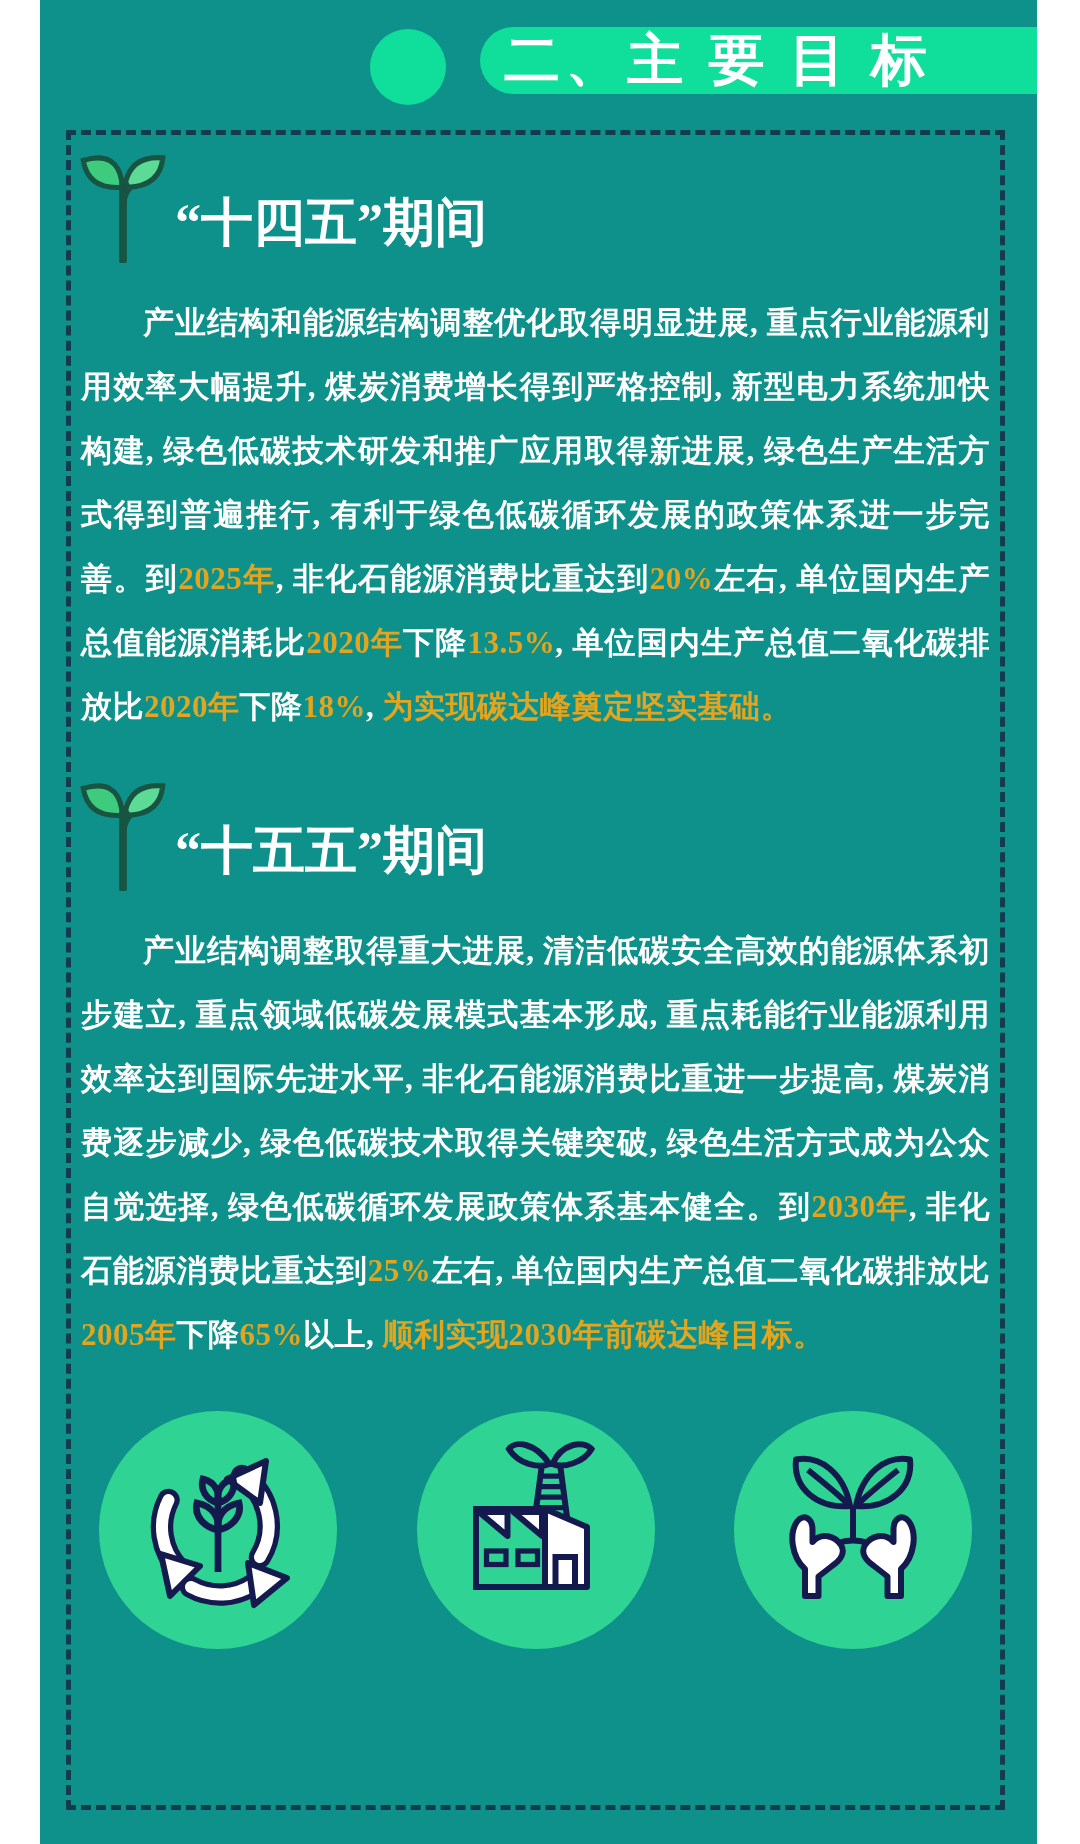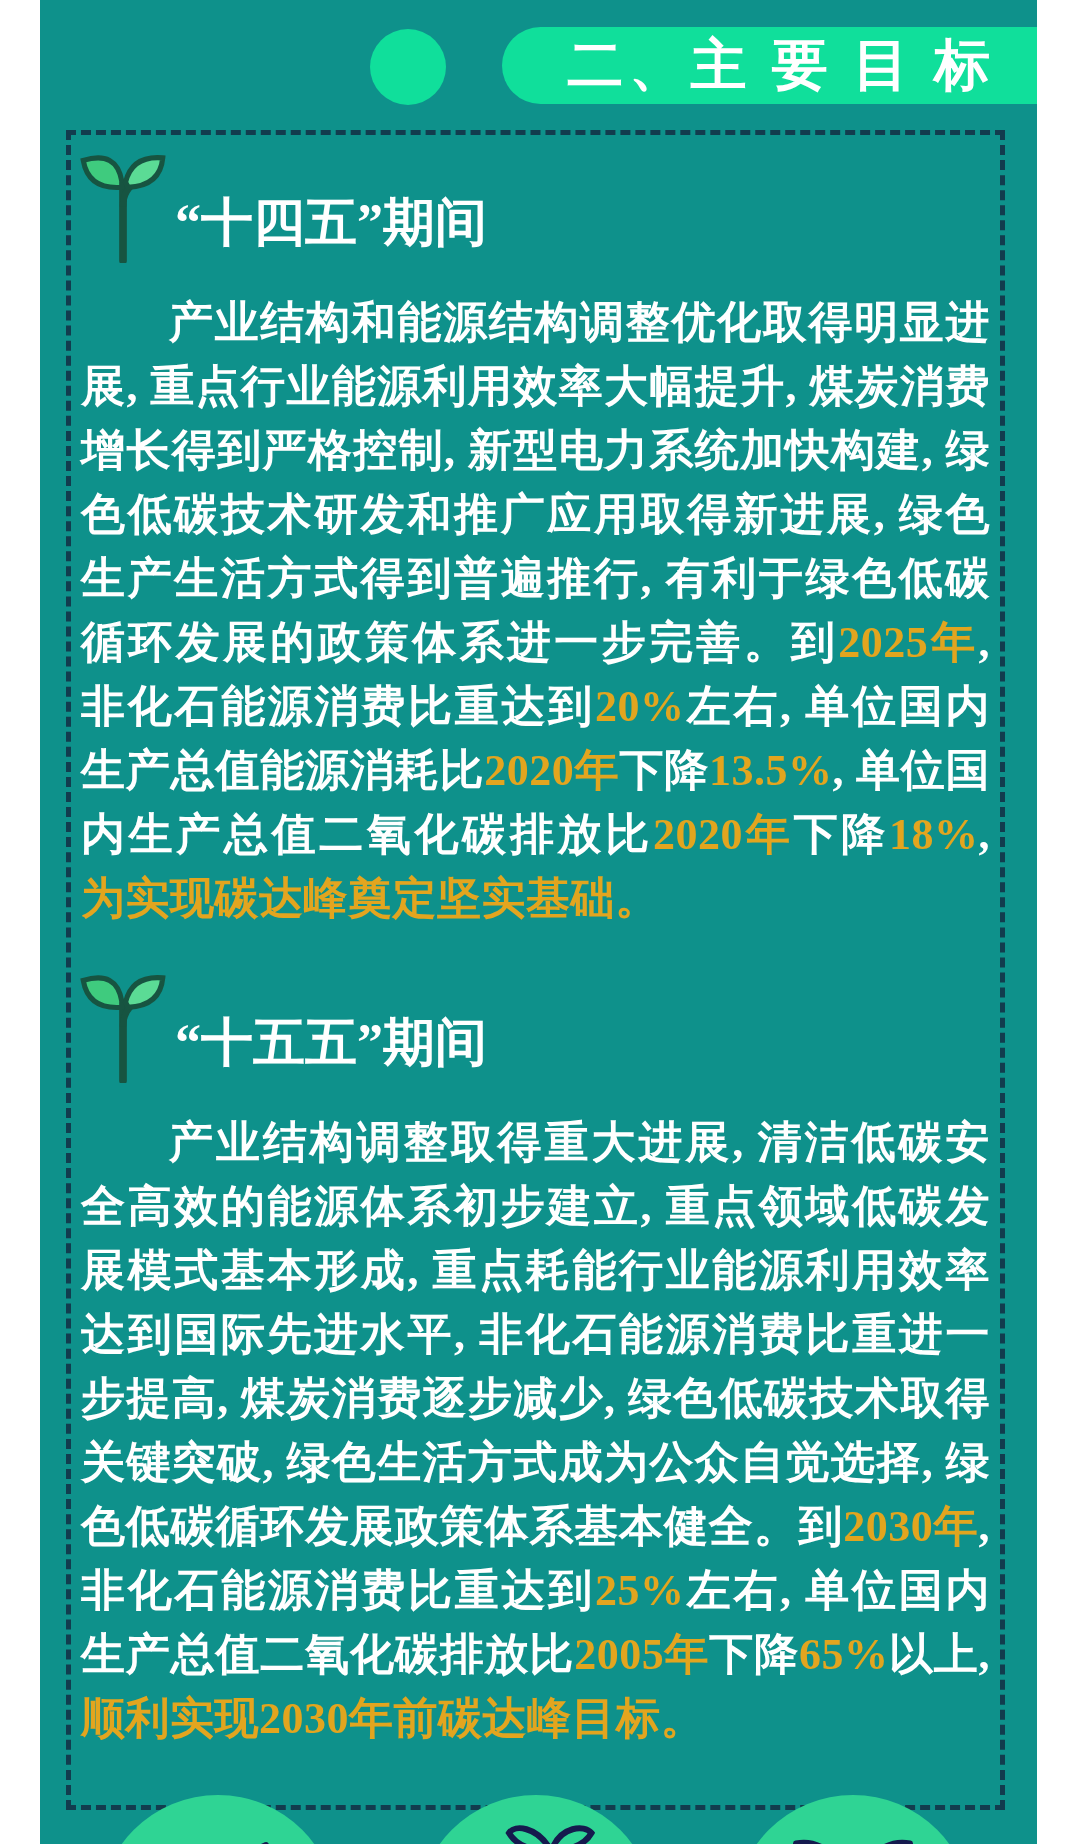--- a/index.html
+++ b/index.html
@@ -10,43 +10,43 @@
   *{margin:0;padding:0;box-sizing:border-box;}
   html,body{width:1080px;}
   body{
     width:1080px;height:1844px;background:#ffffff;position:relative;overflow:hidden;
     font-family:"Liberation Serif","DejaVu Serif",serif;
   }
   .panel{position:absolute;left:40px;top:0;width:997px;height:1844px;background:var(--teal);}
   
   .header-dot{position:absolute;left:330px;top:29px;width:76px;height:76px;border-radius:50%;background:var(--pill);}
   .header-pill{
-    position:absolute;left:462px;top:27px;right:0;height:77px;background:var(--pill);
-    border-radius:41px 0 0 41px;display:flex;align-items:center;justify-content:center;
+    position:absolute;left:440px;top:27px;right:0;height:67px;background:var(--pill);
+    border-radius:41px 0 0 41px;display:flex;align-items:center;
   }
   .header-title{
     color:var(--white);font-size:56px;font-weight:bold;letter-spacing:0.10em;
     white-space:nowrap;padding-left:24px;
   }
   
   .frame{
     position:absolute;left:26px;top:130px;width:939px;height:1680px;
     border:5px dashed var(--dash);padding:4px 10px 0 10px;
   }
   
   .sec-head{display:flex;align-items:flex-end;height:118px;margin-top:6px;}
   .sec-head.second{margin-top:34px;font-family:Liberation Serif, serif;}
   .sprout{width:92px;height:118px;flex:0 0 auto;margin-left:-4px;}
   .sec-title{
     color:var(--white);font-size:52px;font-weight:bold;line-height:1;
     margin-left:6px;margin-bottom:14px;white-space:nowrap;
   }
   
   .para{
-    margin-top:28px;color:var(--white);font-size:44px;font-weight:bold;
+    margin-top:28px;color:var(--white);font-size:31px;font-weight:bold;
     line-height:64px;text-align:justify;text-indent:2em;letter-spacing:0.5px;
   }
   .seg-white{color:var(--white);}
   .seg-gold{color:var(--gold);}
   
   .icons-row{display:flex;justify-content:space-between;padding:0 18px;margin-top:44px;}
   .icon-circle{
     width:238px;height:238px;border-radius:50%;background:var(--circle);
     display:flex;align-items:center;justify-content:center;
   }

